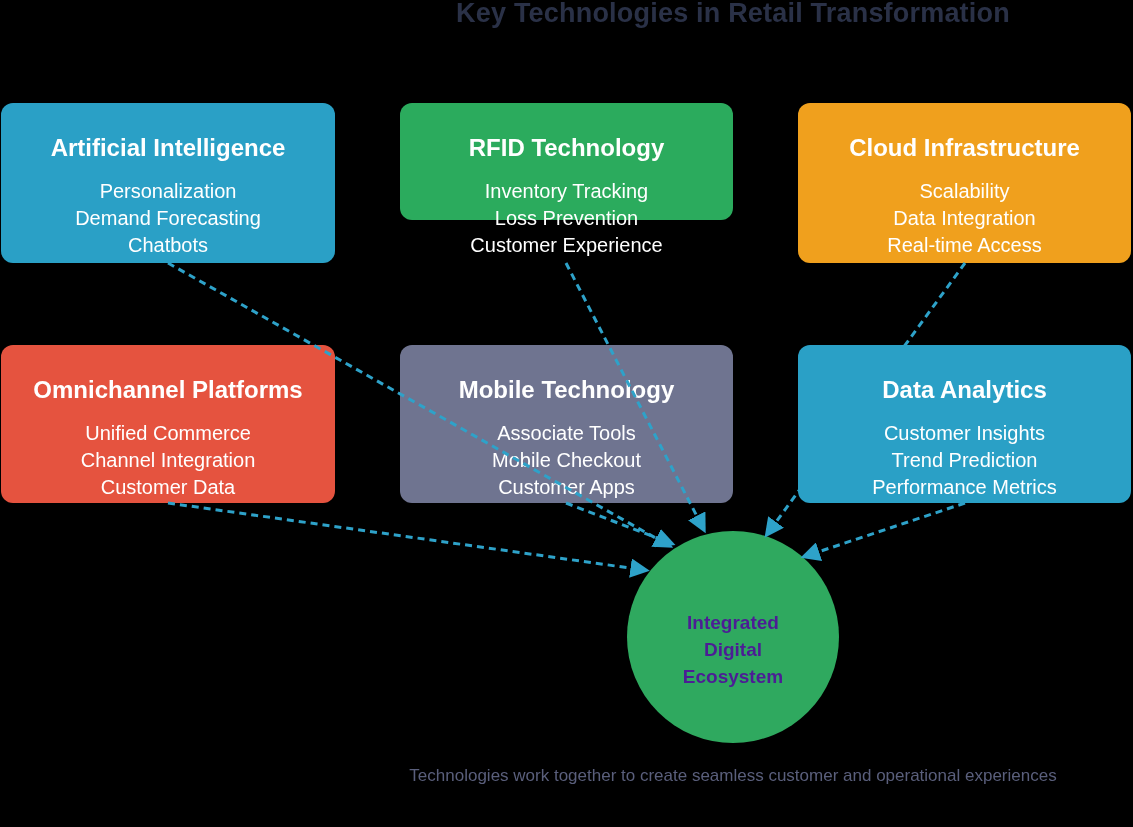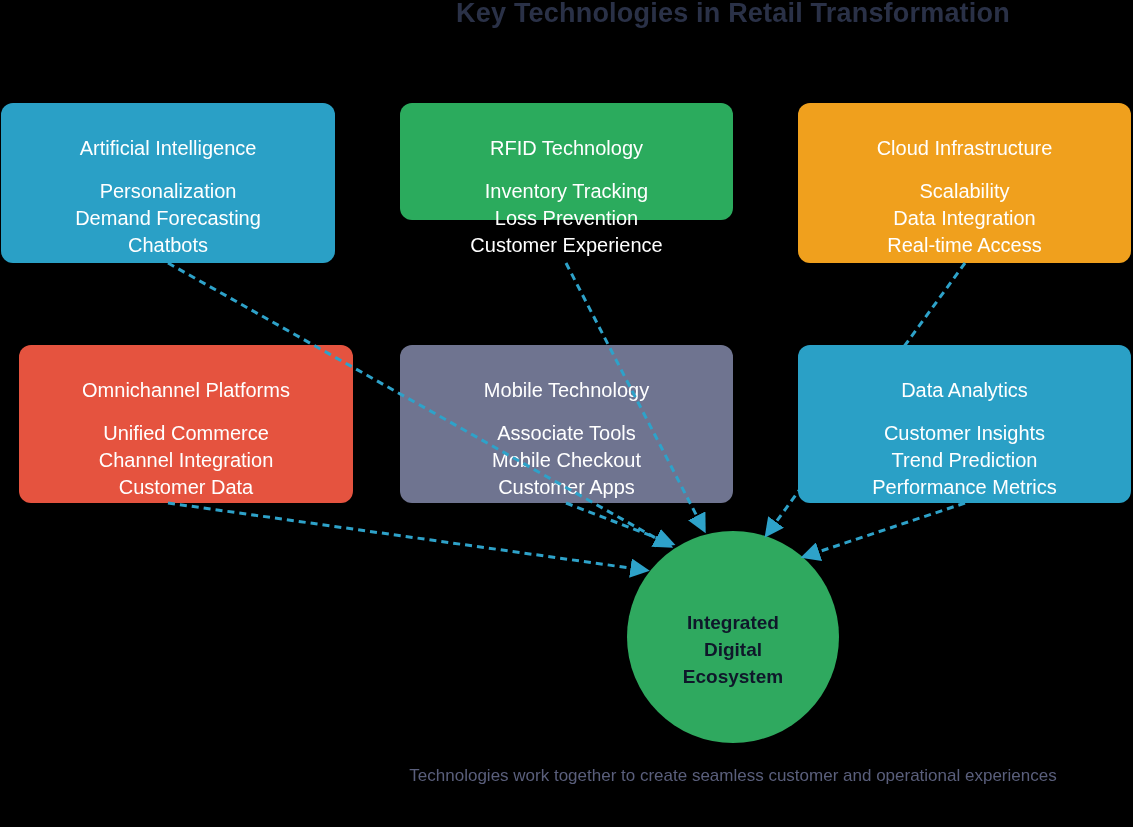--- a/index.html
+++ b/index.html
@@ -26,22 +26,22 @@
   .tech-box {
     position: absolute;
     border-radius: 12px;
     color: #ffffff;
     text-align: center;
     box-sizing: border-box;
     padding-top: 28px;
     z-index: 1;
   }
   .box-title {
-    font-size: 20px;
-    font-weight: normal;
+    font-size: 24px;
+    font-weight: bold;
     line-height: 34px;
   }
   .box-items {
     margin-top: 13px;
     font-size: 20px;
     line-height: 27px;
   }
   .pos-r1c1 { left: 1px;   top: 103px; width: 334px; height: 160px; }
   .pos-r1c2 { left: 400px; top: 103px; width: 333px; height: 117px; }
   .pos-r1c3 { left: 798px; top: 103px; width: 333px; height: 160px; }
@@ -56,21 +56,21 @@
     left: 0; top: 0;
     width: 1133px; height: 827px;
     z-index: 3;
     pointer-events: none;
   }
   .hub {
     position: absolute;
     left: 627px; top: 531px;
     width: 212px; height: 212px;
     border-radius: 50%;
-    color: #0f172a;
+    color: #4c1d95;
     display: flex;
     align-items: center;
     justify-content: center;
     text-align: center;
     z-index: 2;
   }
   .hub-label {
     font-size: 19px;
     font-weight: bold;
     line-height: 27px;
@@ -112,21 +112,21 @@
 
   <div class="tech-box pos-r1c3" style="background: rgb(240, 160, 29);">
     <div class="box-title">Cloud Infrastructure</div>
     <div class="box-items">
       <div class="box-item">Scalability</div>
       <div class="box-item">Data Integration</div>
       <div class="box-item">Real-time Access</div>
     </div>
   </div>
 
-  <div class="tech-box pos-r2c1" style="background: rgb(229, 83, 63); margin-left: 18px;">
+  <div class="tech-box pos-r2c1" style="background: rgb(229, 83, 63);">
     <div class="box-title">Omnichannel Platforms</div>
     <div class="box-items">
       <div class="box-item">Unified Commerce</div>
       <div class="box-item">Channel Integration</div>
       <div class="box-item">Customer Data</div>
     </div>
   </div>
 
   <div class="tech-box pos-r2c2" style="background: rgb(111, 116, 144);">
     <div class="box-title">Mobile Technology</div>

